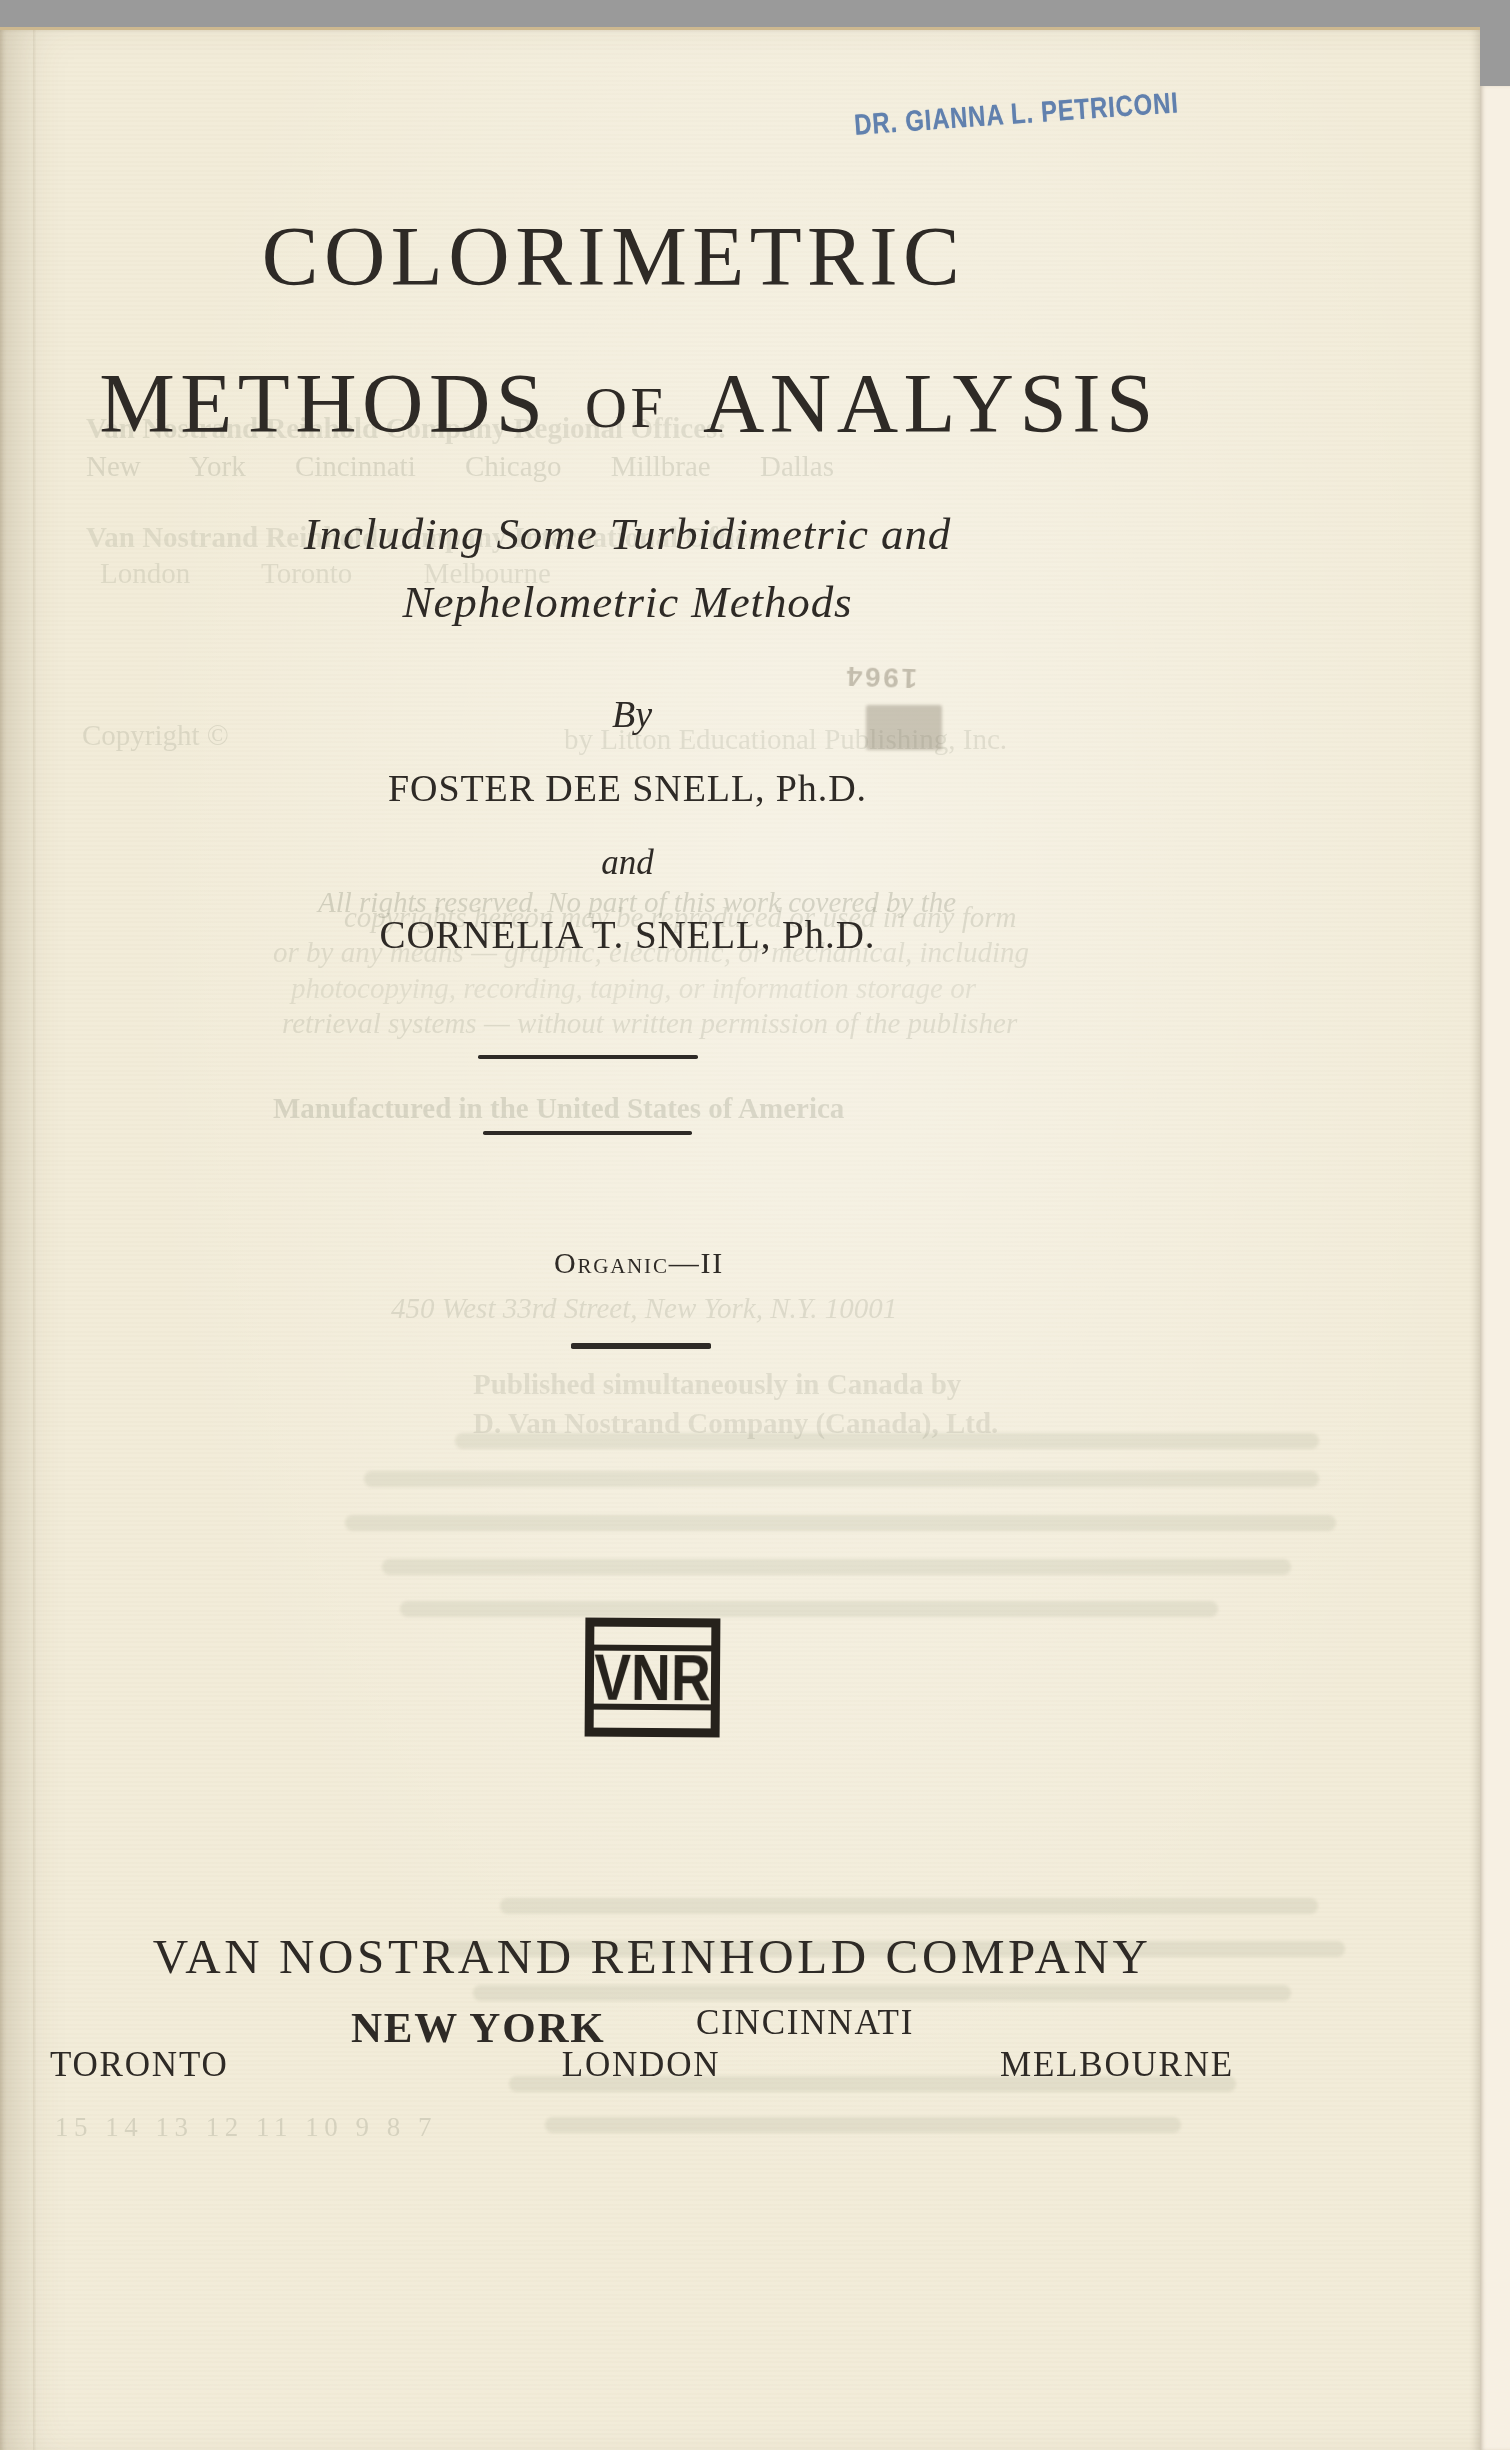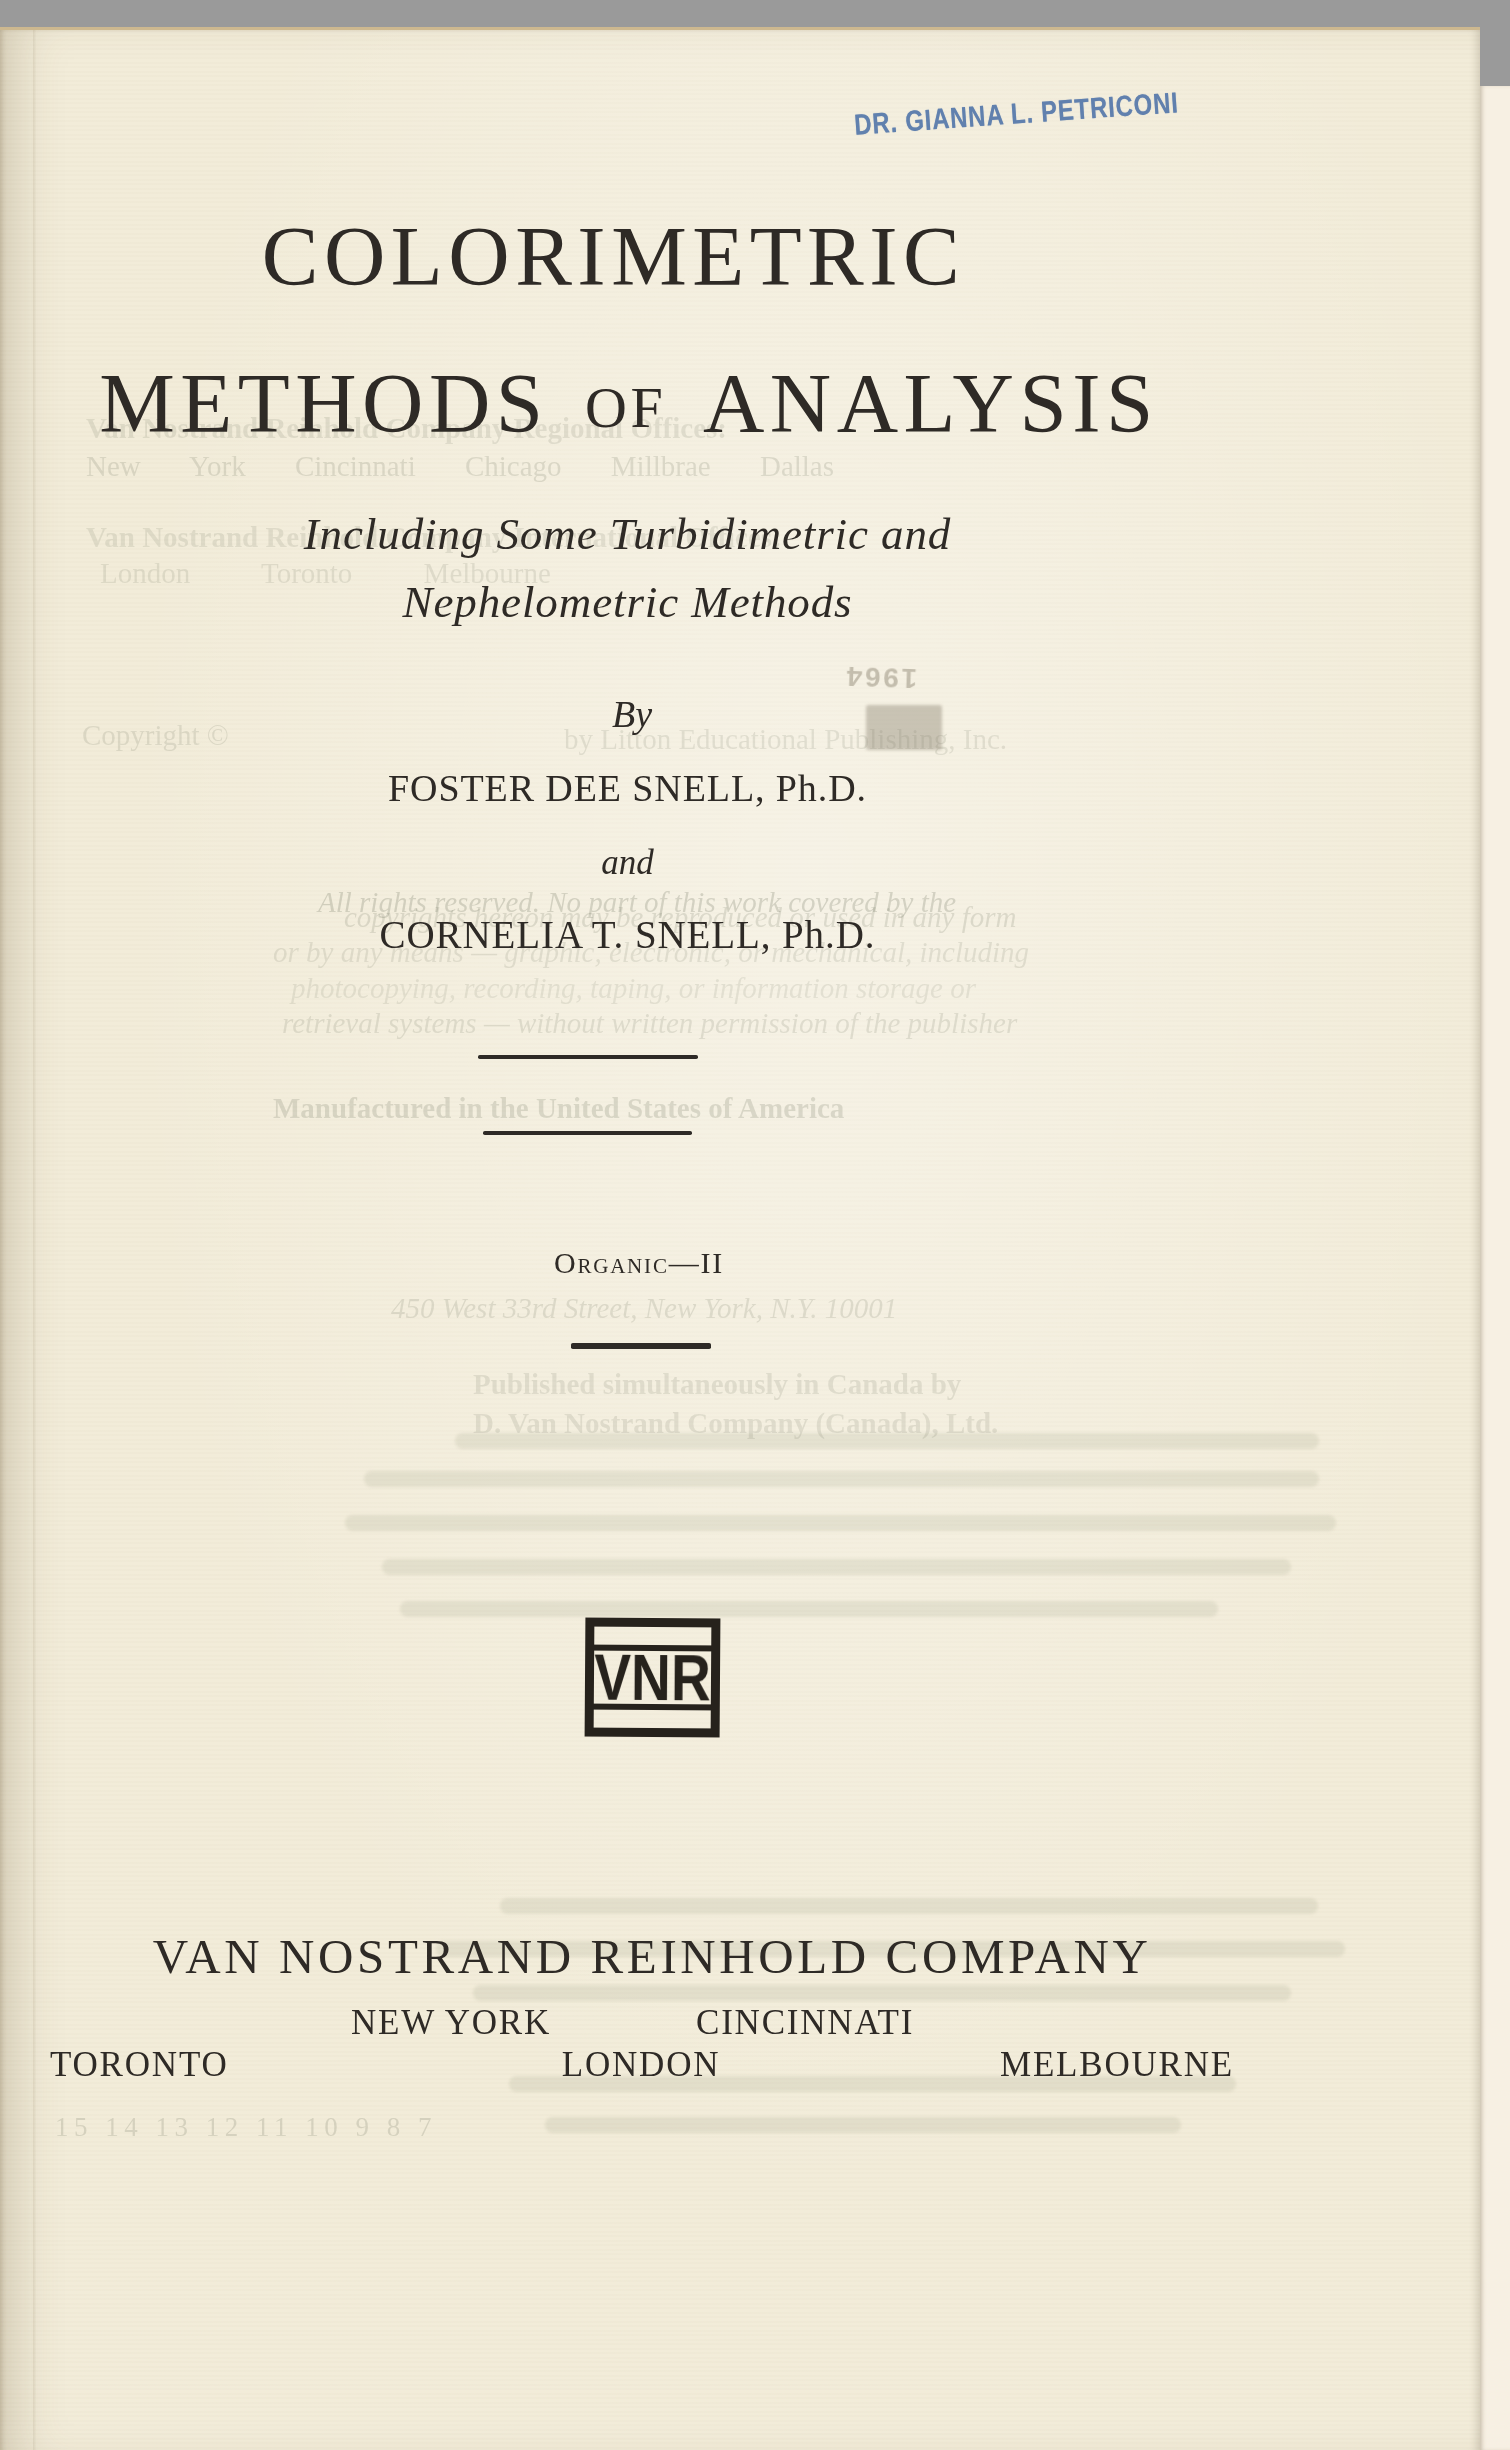--- a/index.html
+++ b/index.html
@@ -77,21 +77,21 @@
     display:flex;flex-direction:column;opacity:.93;filter:blur(0.3px);
     transform:rotate(.4deg);
   }
   .vnr-band-top{height:21px;border-bottom:6.4px solid #17130e;}
   .vnr-mid{flex:1;display:flex;align-items:center;justify-content:center;
     font-family:"Liberation Sans", sans-serif;font-weight:bold;font-size:53px;
     color:#17130e;letter-spacing:0;transform:scaleY(1.22) scaleX(1.04);line-height:1;}
   .vnr-band-bot{height:21px;border-top:6.4px solid #17130e;}
   
   .pub{top:1898px;width:1304px;font-size:49px;letter-spacing:3.6px;}
-  .city-ny{left:351px;top:1973px;font-size:35px;letter-spacing:1.8px;}
+  .city-ny{left:351px;top:1973px;font-size:43px;letter-spacing:1.8px;font-weight:bold;}
   .city-cin{left:696px;top:1973px;font-size:35px;letter-spacing:1.8px;}
   .city-tor{left:50px;top:2015px;font-size:35px;letter-spacing:1.8px;}
   .city-lon{top:2015px;width:1282px;font-size:35px;letter-spacing:1.8px;}
   .city-mel{left:1000px;top:2015px;font-size:35px;letter-spacing:1.8px;text-align:right;}
   
   .ghost{color:#6b705c;filter:blur(0.6px);font-size:29px;}
   .g-reg1{left:86px;top:382px;opacity:.15;font-weight:bold;}
   .g-reg2{left:86px;top:420px;opacity:.18;word-spacing:42px;}
   .g-int1{left:86px;top:491px;opacity:.14;font-weight:bold;}
   .g-int2{left:100px;top:527px;opacity:.15;word-spacing:64px;}

